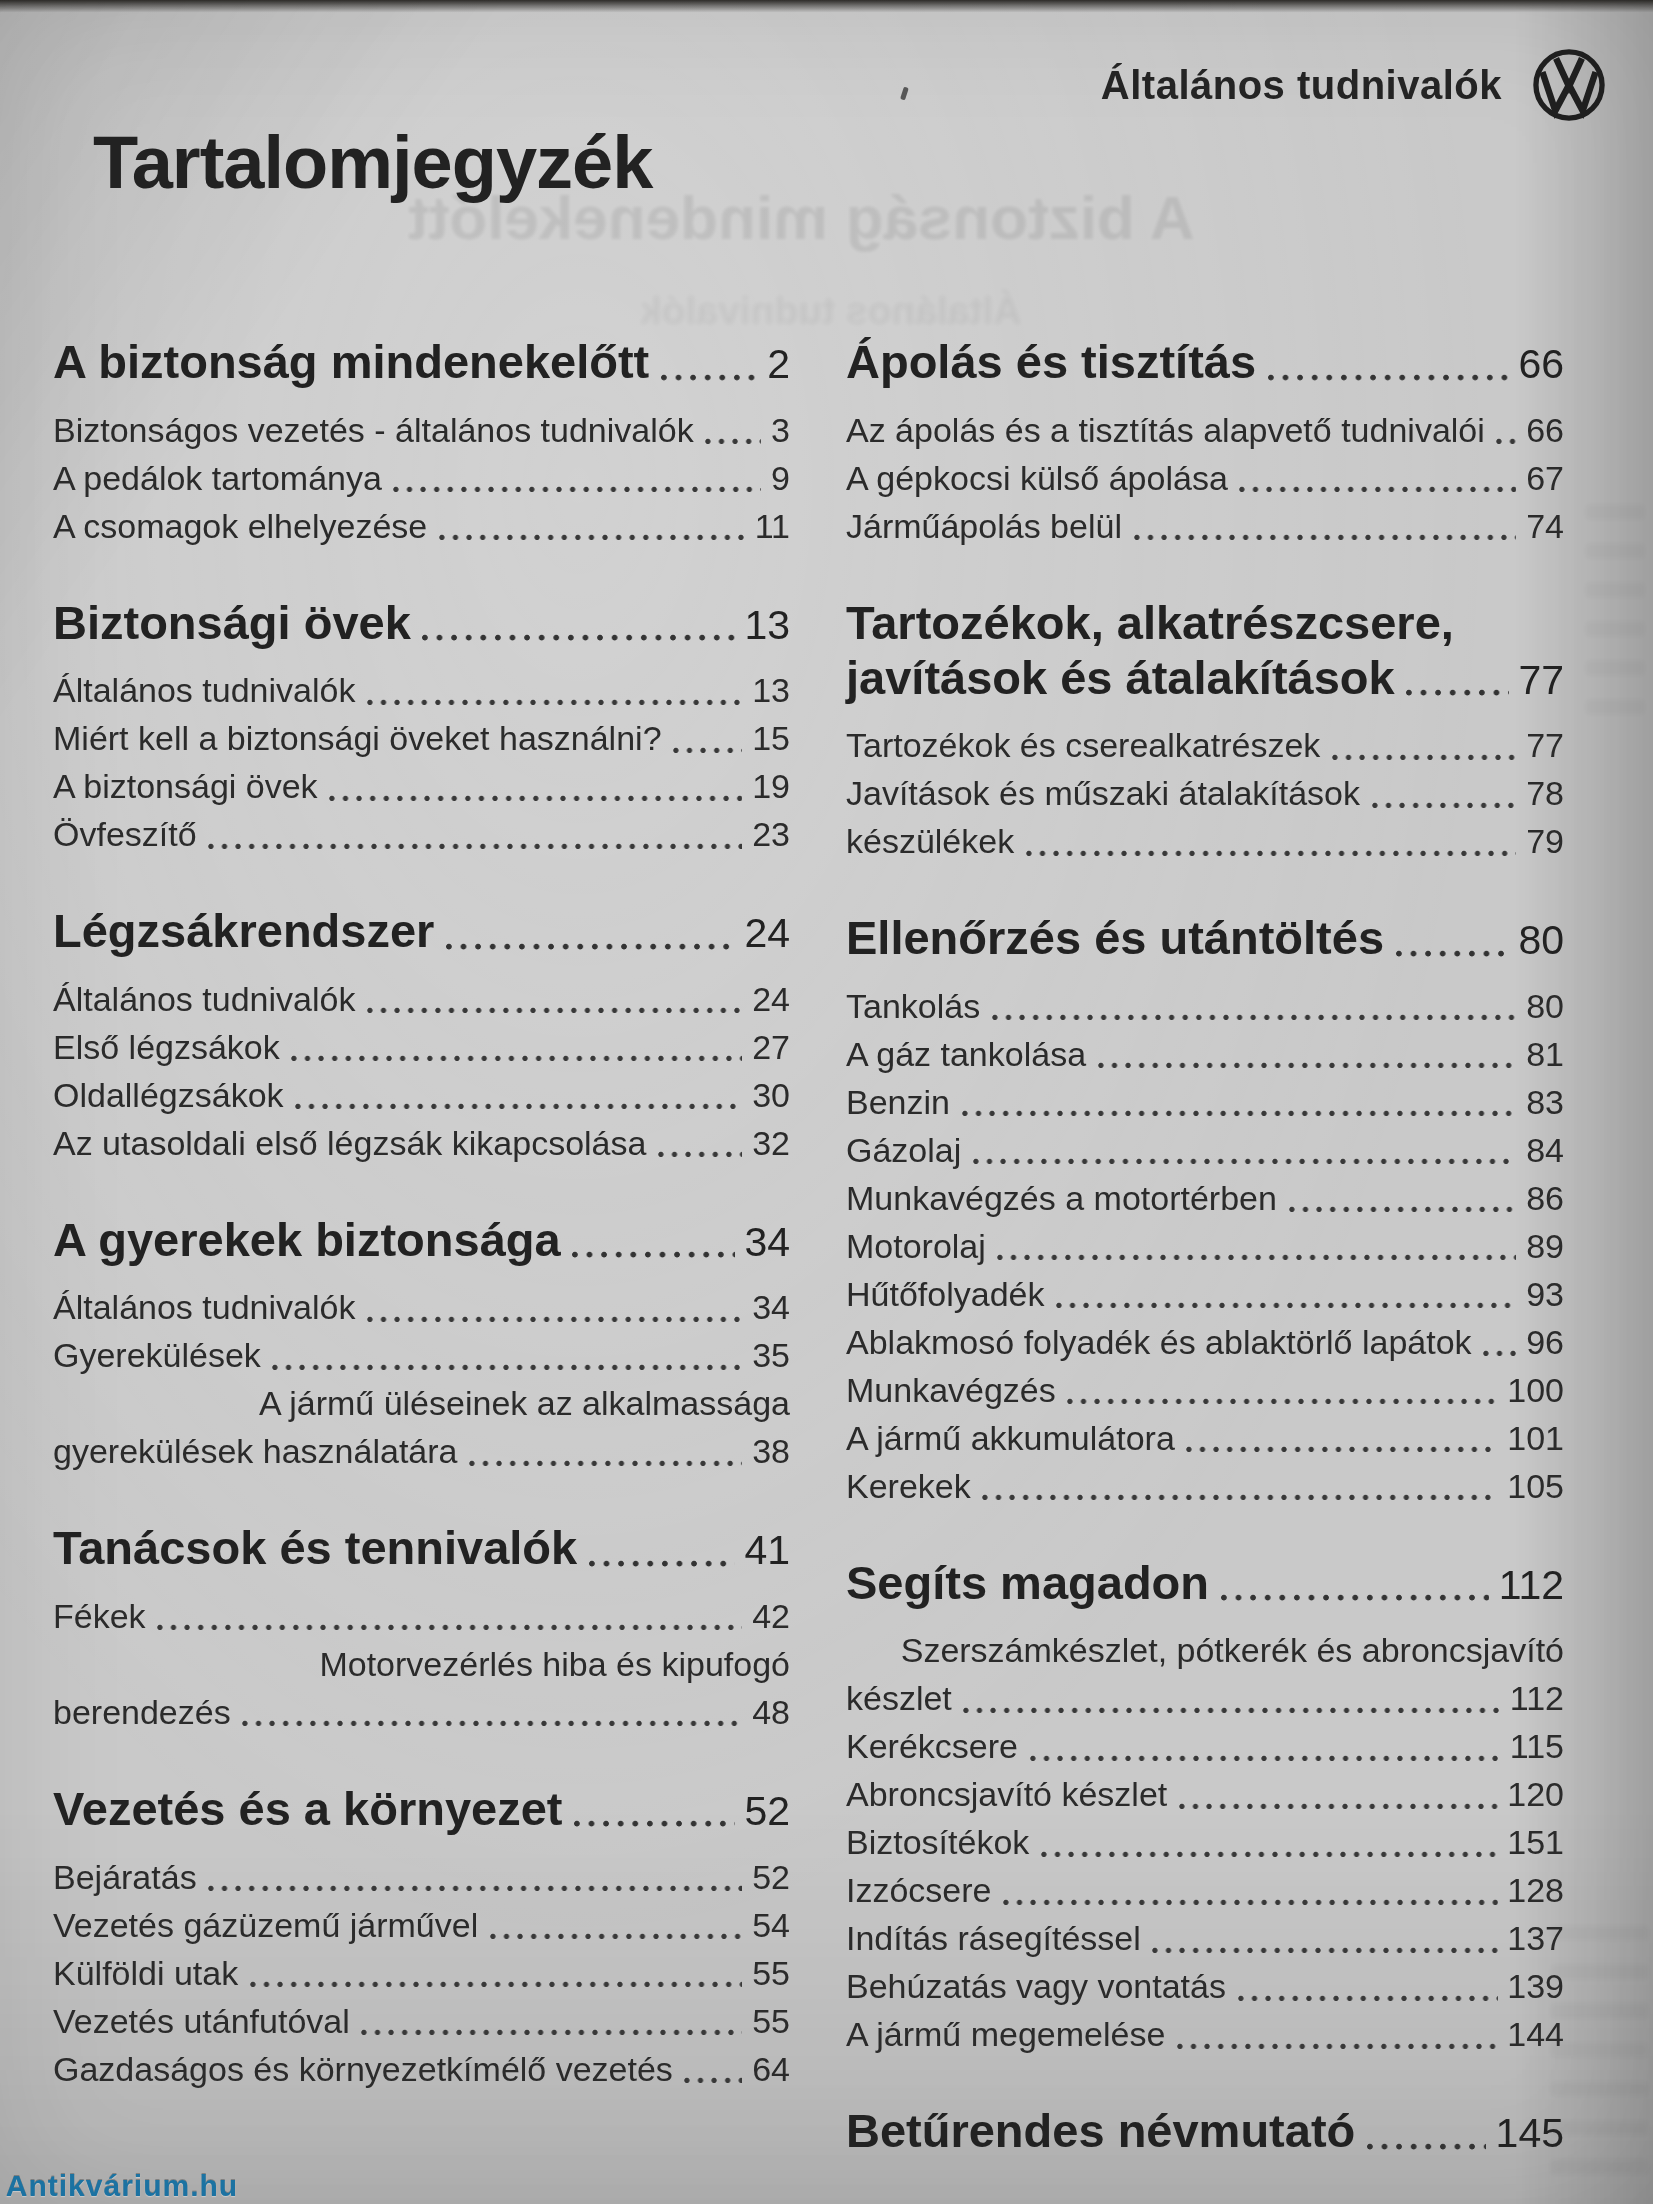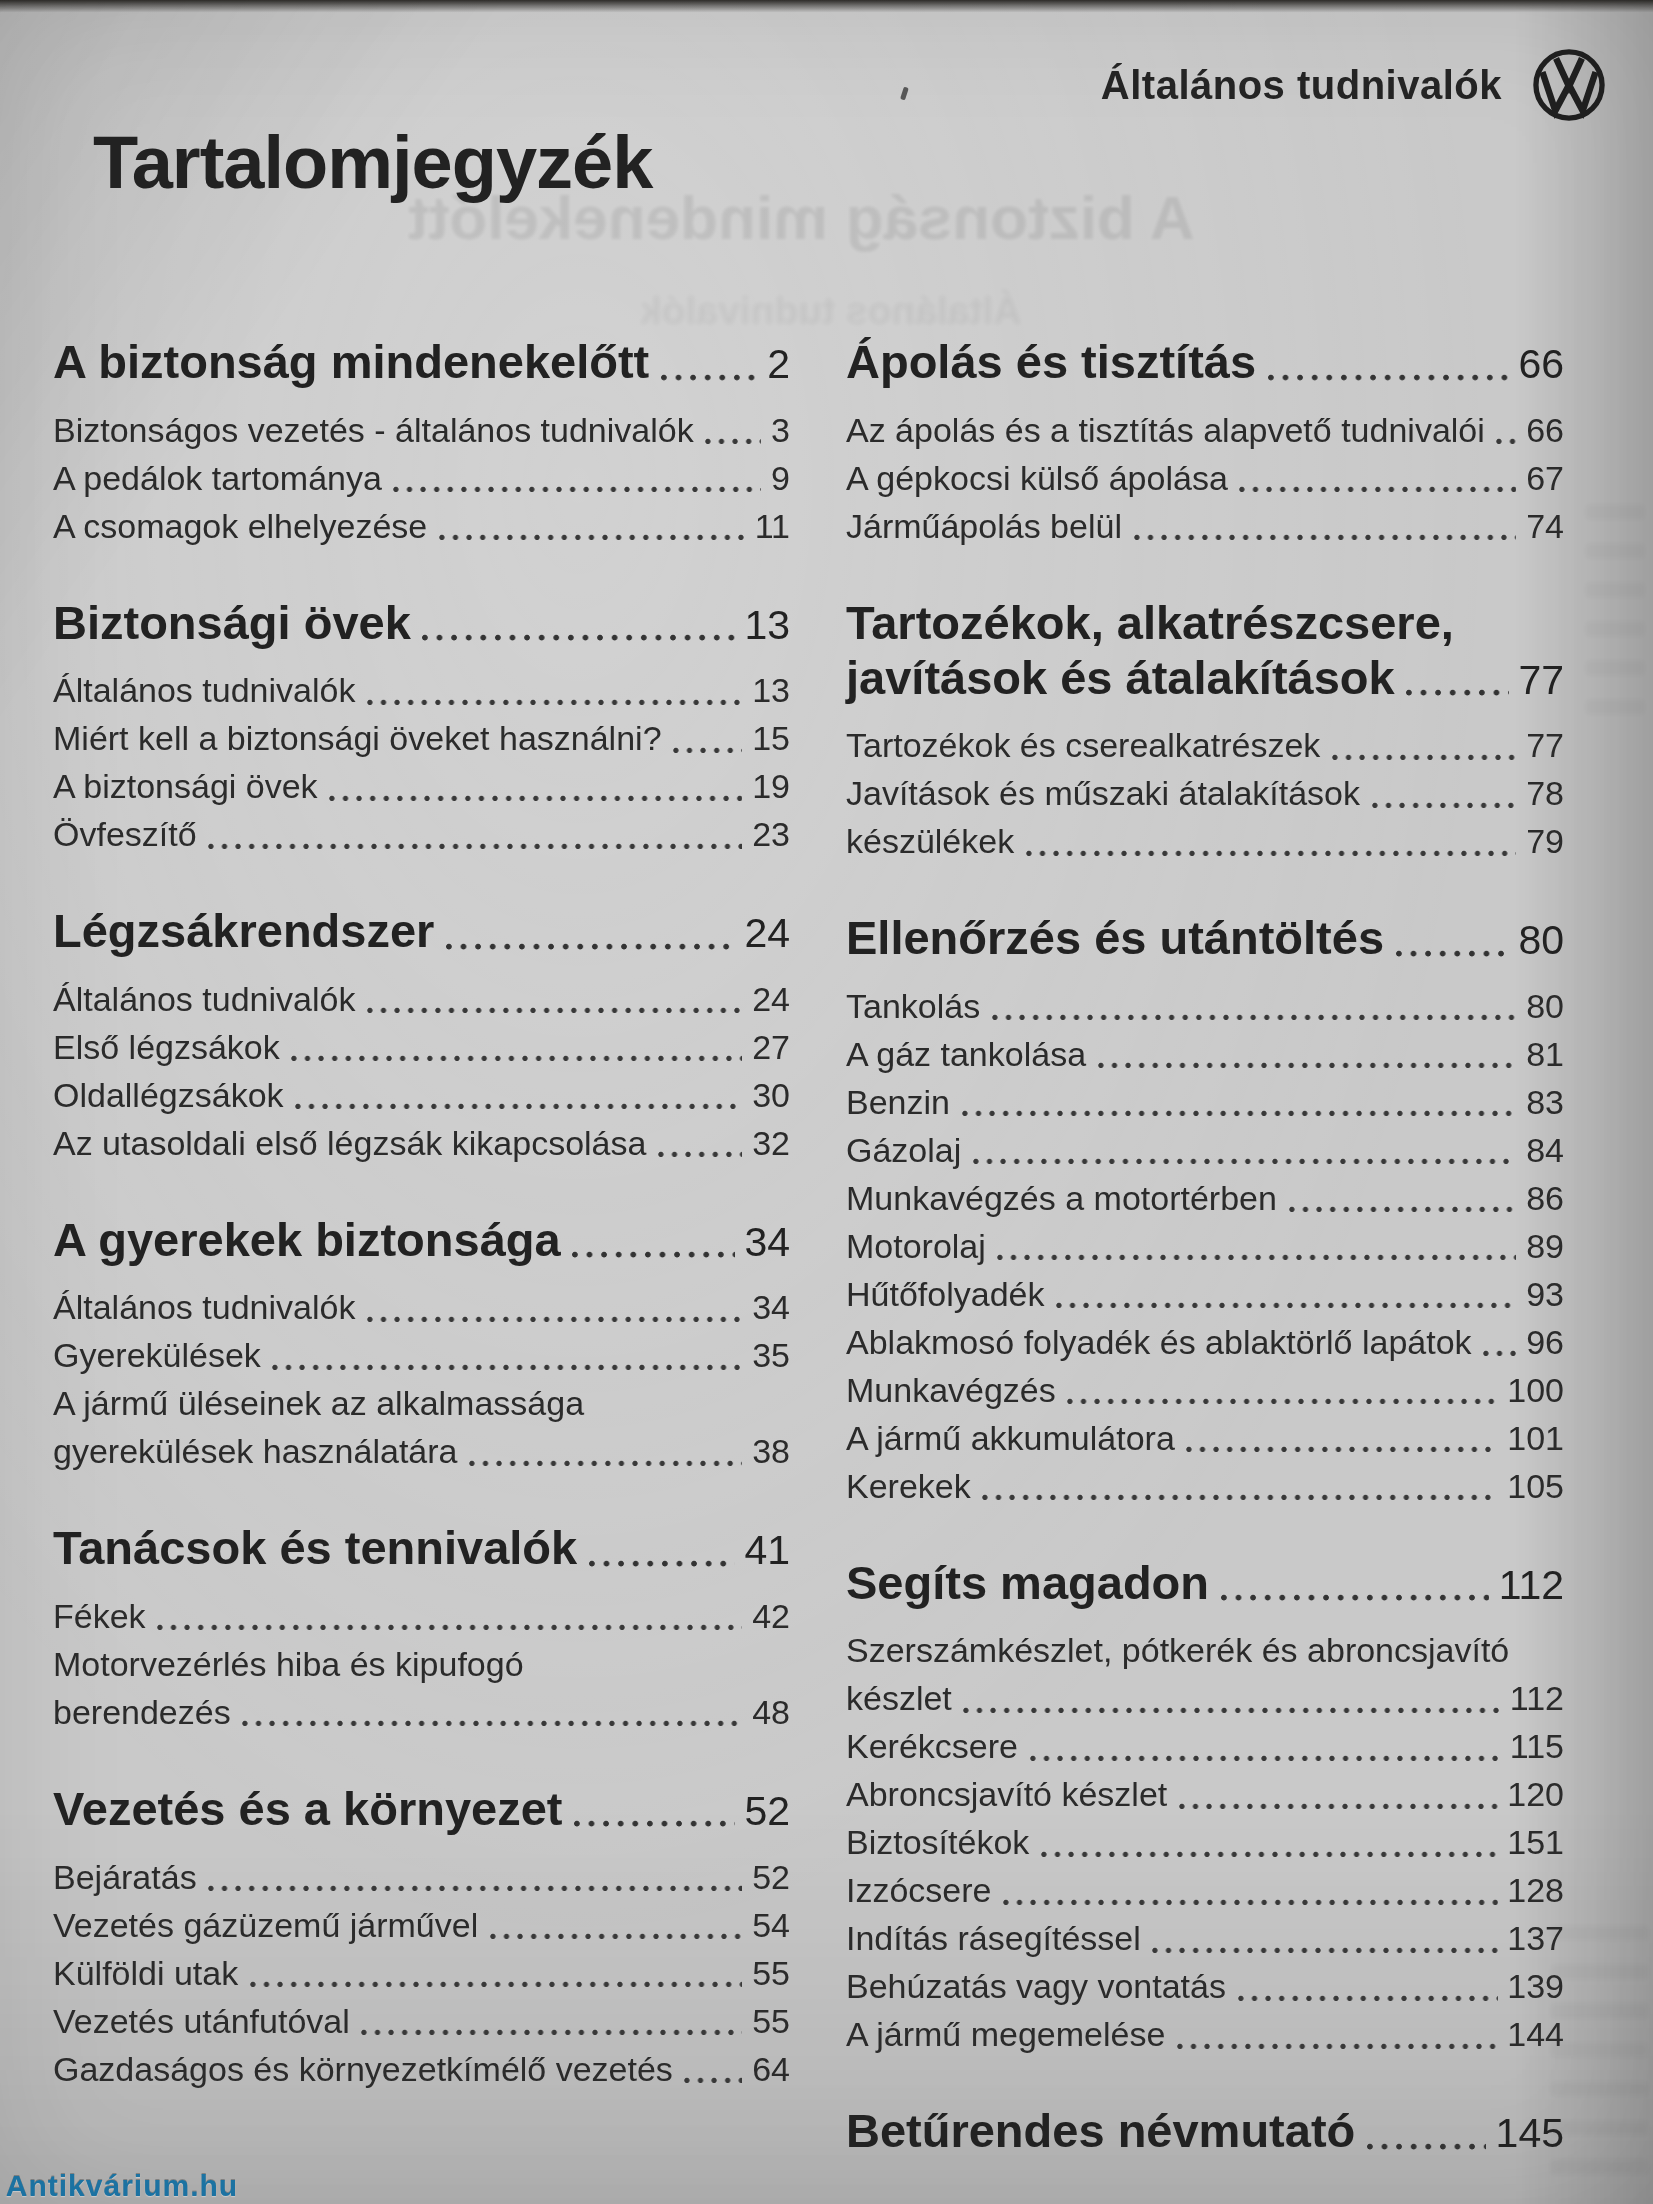--- a/index.html
+++ b/index.html
@@ -34,21 +34,21 @@
   .toc-label{white-space:nowrap;flex:0 0 auto;}
   .leader{
     flex:1 1 0;min-width:0;height:6.8px;align-self:flex-end;
     margin:0 9.7px 8.7px 11.6px;
     background-image:radial-gradient(circle at 2.9px 3.3px, #383838 2.2px, rgba(0,0,0,0) 3px);
     background-size:13.6px 6.8px;background-repeat:repeat-x;background-position:left bottom;
   }
   .toc-page{white-space:nowrap;flex:0 0 auto;text-align:right;}
 
   .toc-item{font-size:34px;}
-  .toc-item .toc-row{line-height:48px;}
+  .toc-item .toc-row{line-height:48px;justify-content:flex-end;}
   .toc-item .toc-page{font-size:34px;}
 
   .toc-heading{font-size:47px;font-weight:700;margin:45px 0 13.6px 0;color:#222;}
   .toc-heading:first-child{margin-top:12px;}
   .toc-heading .toc-row{line-height:55px;}
   .toc-heading .toc-page{font-size:41px;font-weight:400;}
   .toc-heading .leader{height:7.8px;margin-bottom:10.7px;
     background-image:radial-gradient(circle at 2.9px 3.5px, #333 2.4px, rgba(0,0,0,0) 3.2px);
     background-size:14.6px 7.8px;}
 

